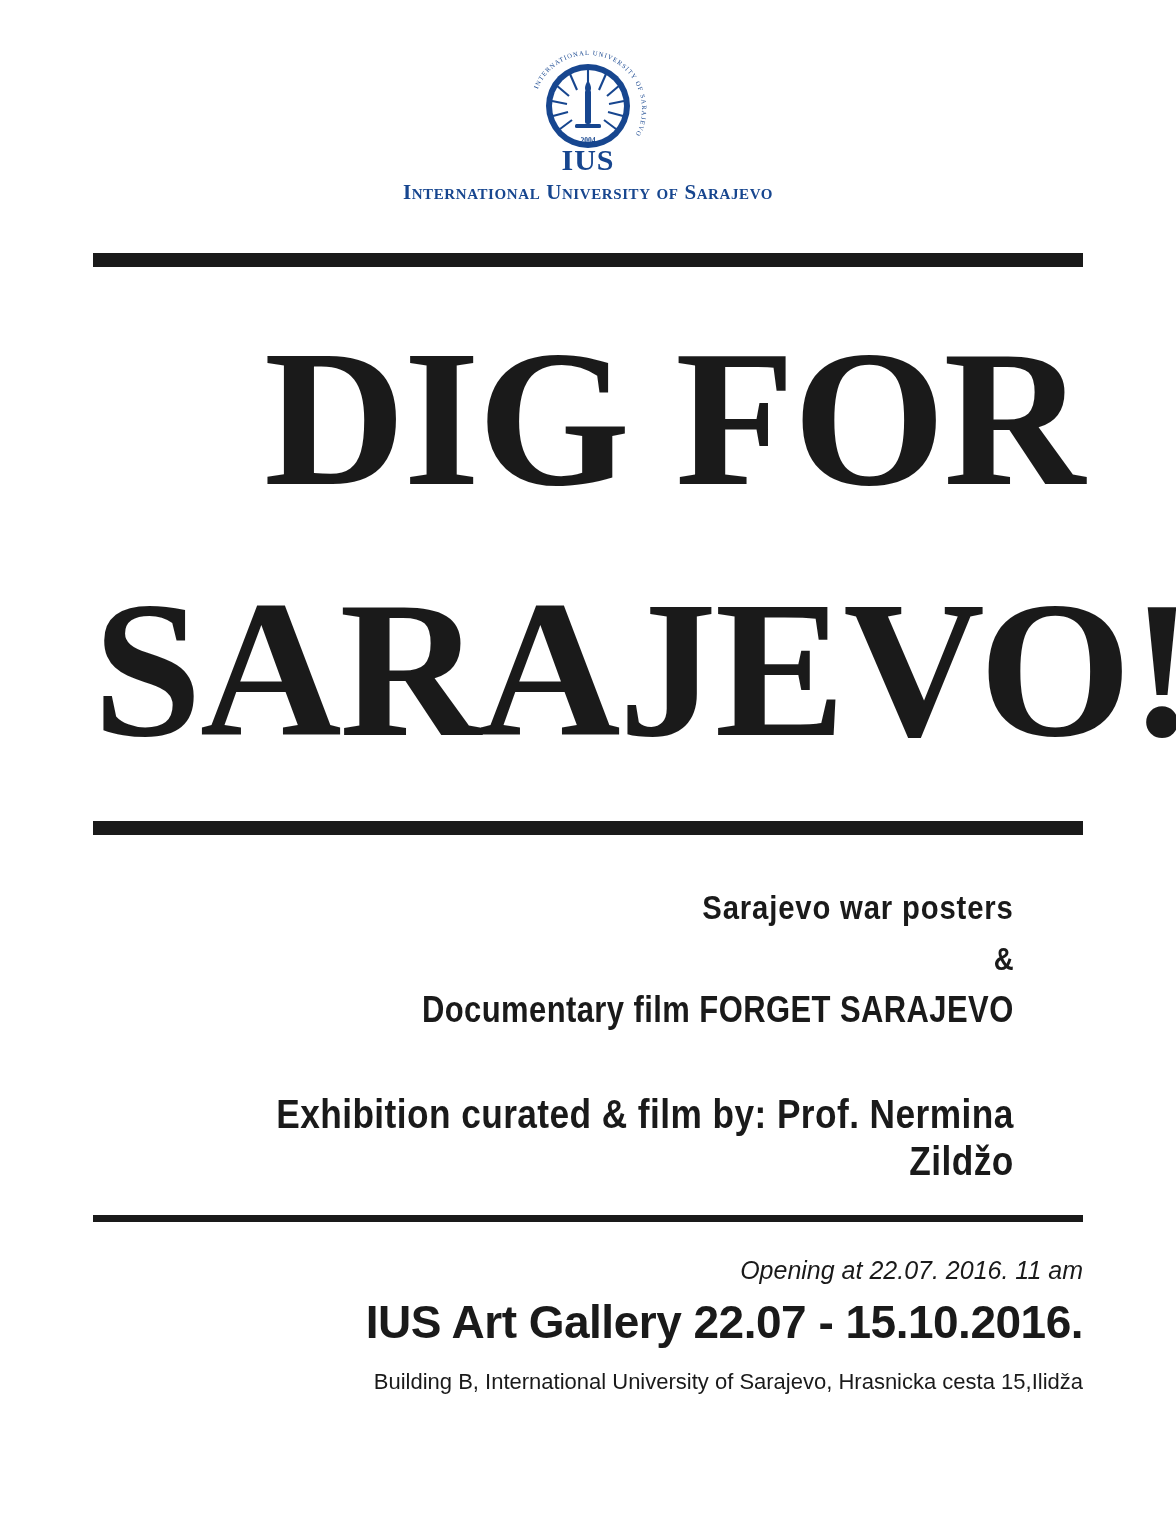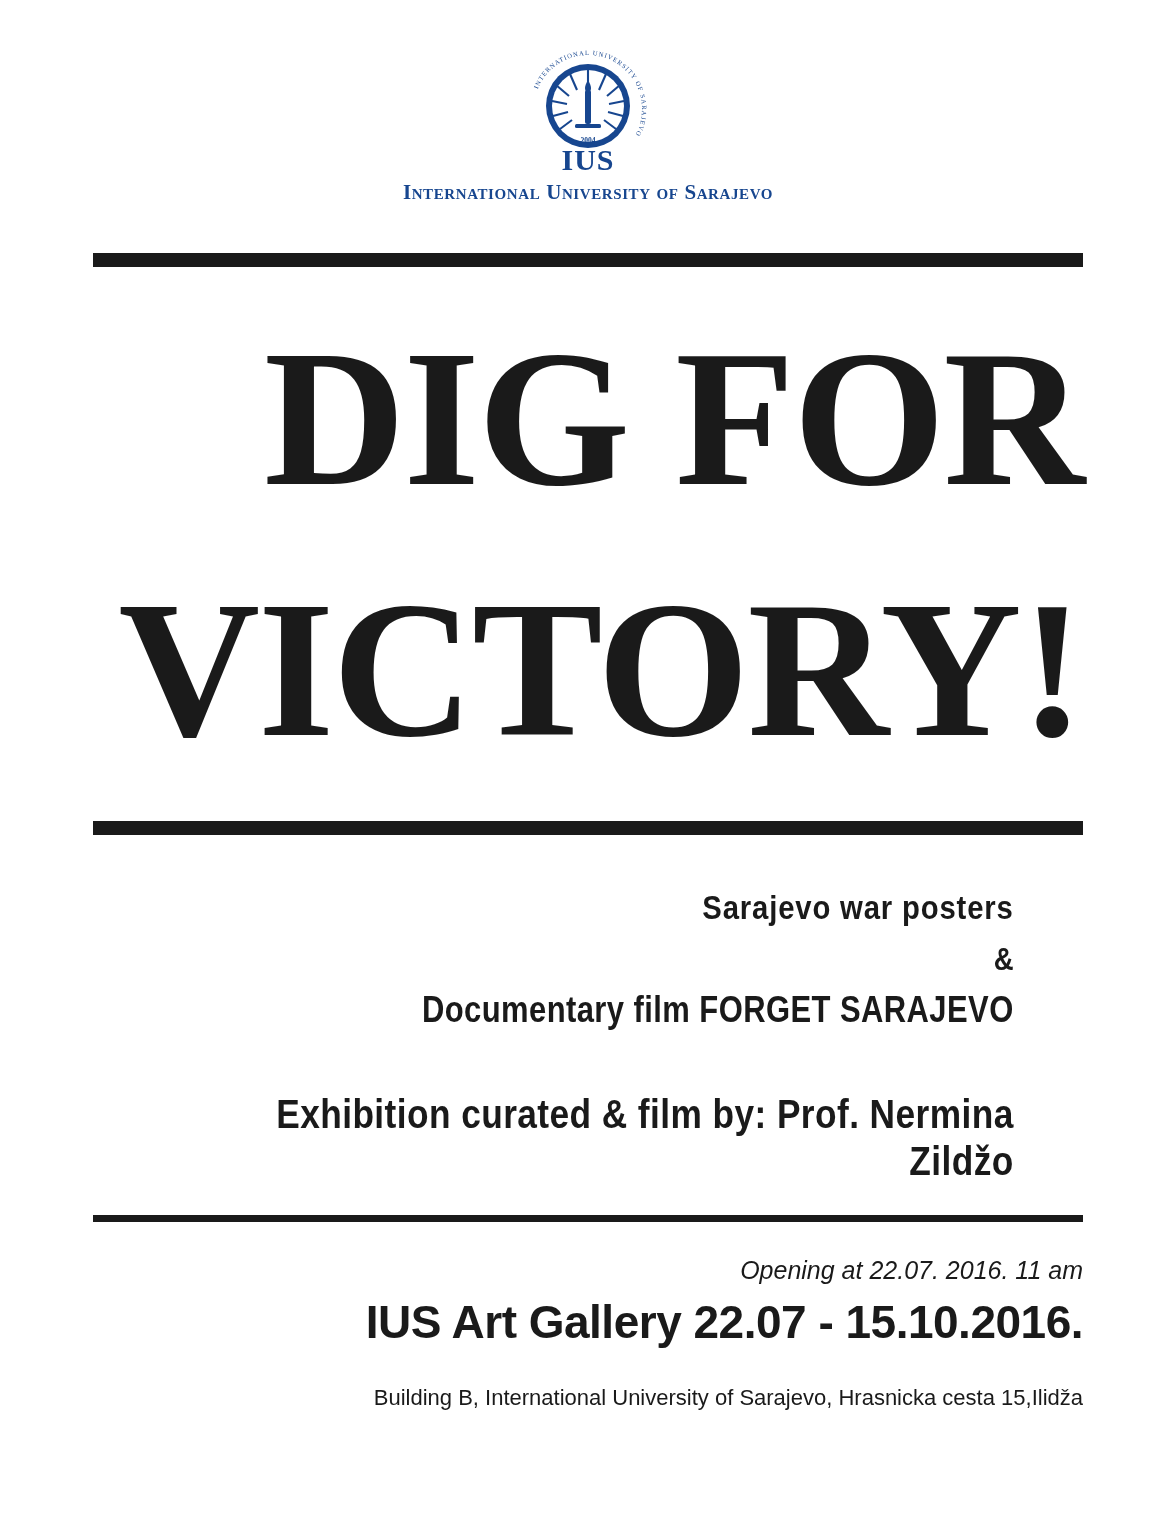--- a/index.html
+++ b/index.html
@@ -122,21 +122,21 @@
     font-family: "Liberation Sans", sans-serif;
     font-weight: 700;
     font-size: 46px;
     letter-spacing: -0.5px;
     margin-top: 10px;
     color: #1a1a1a;
   }
   .address {
     font-family: "Liberation Sans", sans-serif;
     font-size: 22px;
-    margin-top: 36px;
+    margin-top: 20px;
     color: #1a1a1a;
   }
 </style>
 </head>
 <body>
 
 <div class="poster">
 
   <div class="logo-block">
     <div class="logo-mark">
@@ -177,21 +177,21 @@
         <text x="65" y="126" font-family="Liberation Serif, serif" font-size="30" font-weight="700" fill="#17468f" text-anchor="middle" letter-spacing="1">IUS</text>
       </svg>
     </div>
     <div class="logo-caption">International University of Sarajevo</div>
   </div>
 
   <div class="rule rule-top"></div>
 
   <div class="headline">
     <span class="line1">DIG FOR</span>
-    <span class="line2">VICTORY!</span>
+    <span class="line2">SARAJEVO!</span>
   </div>
 
   <div class="rule rule-mid"></div>
 
   <div class="info">
     <div class="cond subtitle-1">Sarajevo war posters</div>
     <div class="cond amp">&amp;</div>
     <div class="cond subtitle-2">Documentary film FORGET SARAJEVO</div>
     <div class="cond curator">Exhibition curated &amp; film by: Prof. Nermina Zildžo</div>
   </div>

